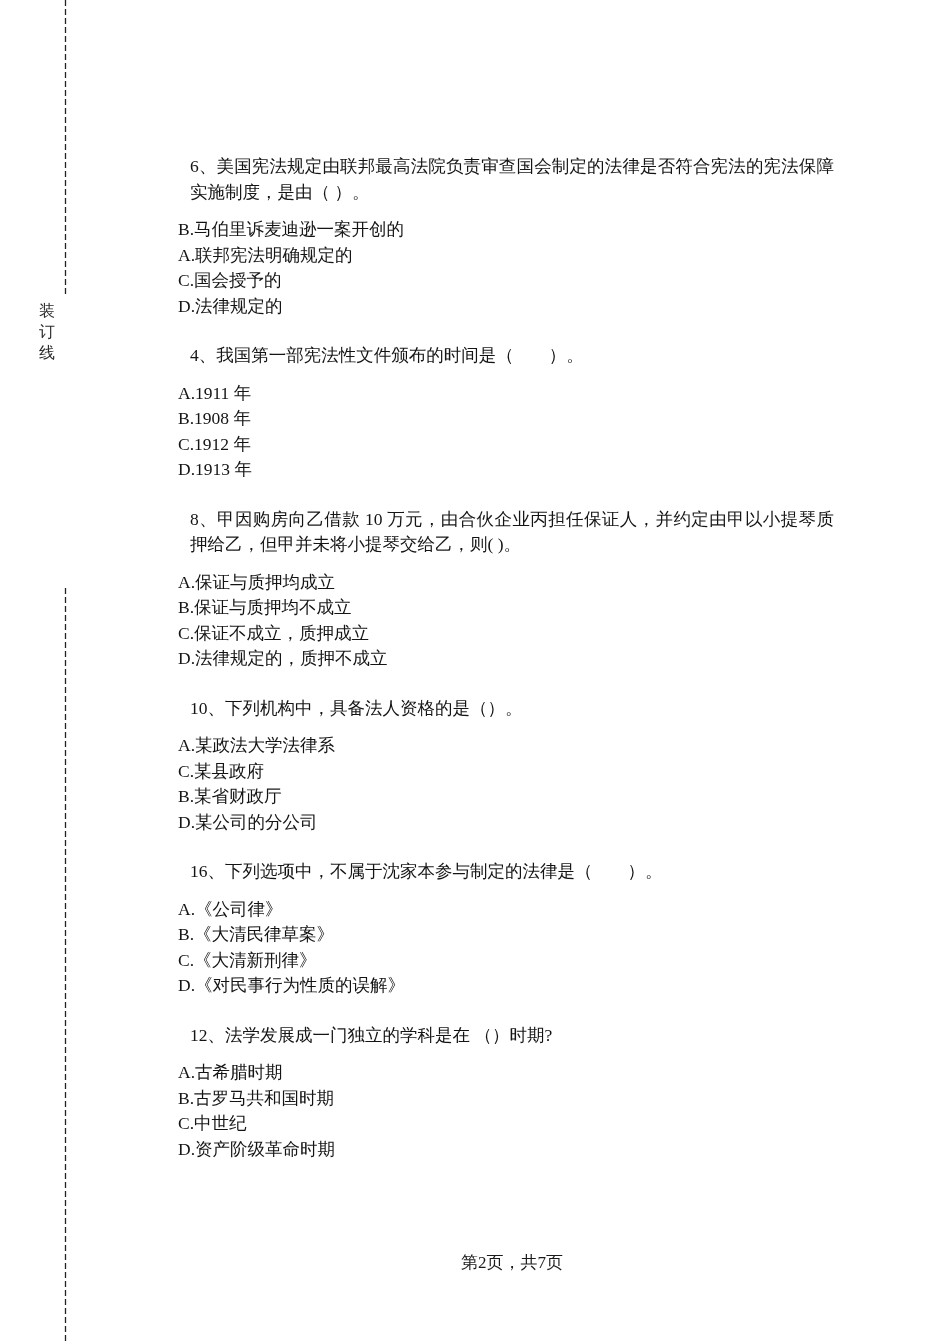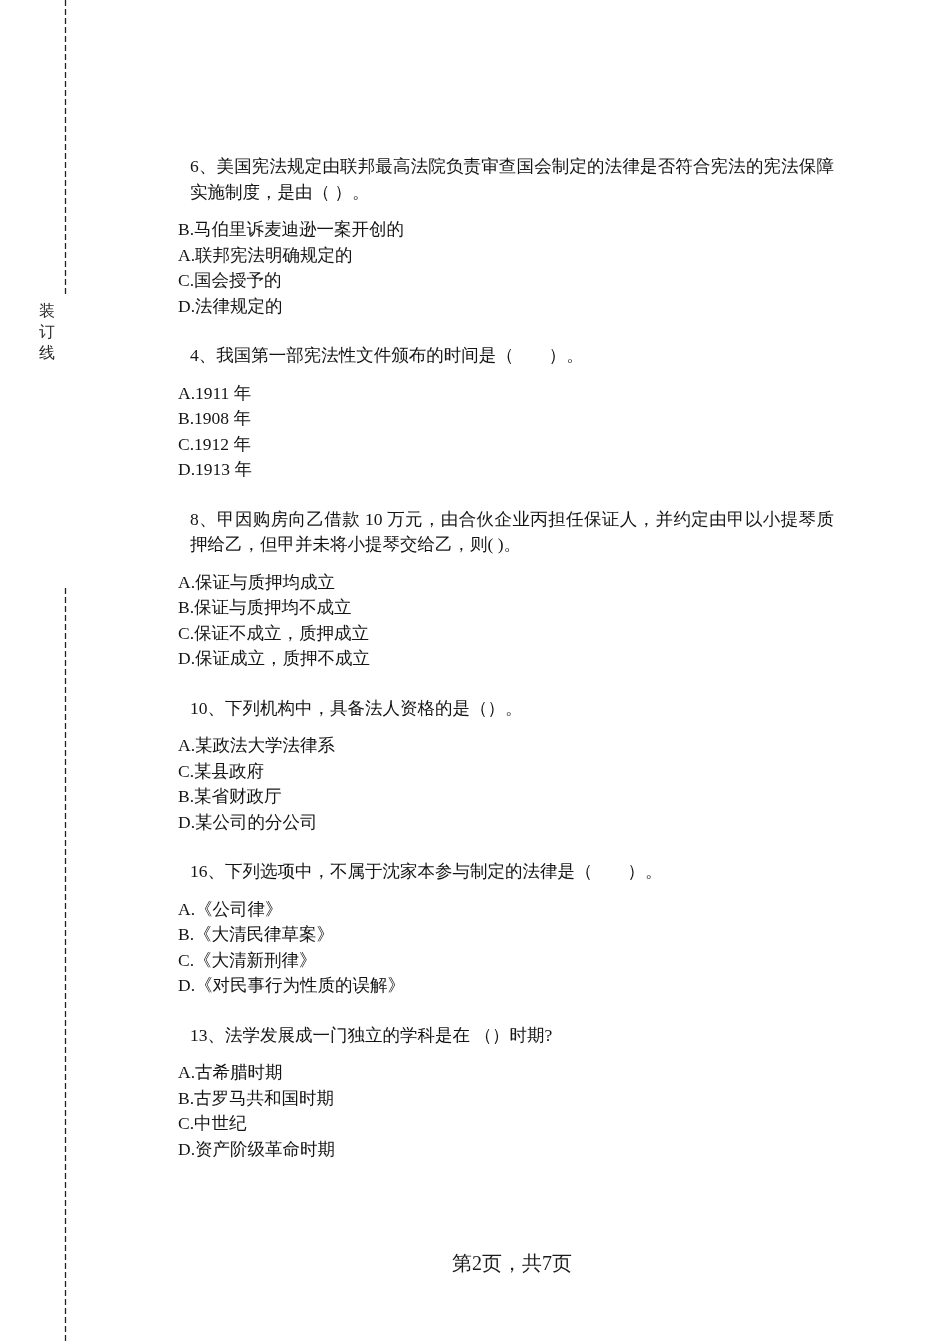--- a/index.html
+++ b/index.html
@@ -54,21 +54,21 @@
     font-size: 17.5px;
     line-height: 25.5px;
     text-align: left;
   }
   .footer {
     position: absolute;
     left: 178px;
     top: 1252px;
     width: 668px;
     text-align: center;
-    font-size: 20px;
+    font-size: 17px;
     line-height: 22px;
     color: #1a1a1a;
   }
 </style>
 </head>
 <body>
 
 <div class="page">
 
   <svg class="binding-svg" width="950" height="1344" viewBox="0 0 950 1344" xmlns="http://www.w3.org/2000/svg">
@@ -98,42 +98,42 @@
       <p class="option">B.1908 年</p>
       <p class="option">C.1912 年</p>
       <p class="option">D.1913 年</p>
     </section>
 
     <section class="question">
       <p class="stem">8、甲因购房向乙借款 10 万元，由合伙企业丙担任保证人，并约定由甲以小提琴质押给乙，但甲并未将小提琴交给乙，则( )。</p>
       <p class="option">A.保证与质押均成立</p>
       <p class="option">B.保证与质押均不成立</p>
       <p class="option">C.保证不成立，质押成立</p>
-      <p class="option">D.保证成立，质押不成立</p>
+      <p class="option">D.法律规定的，质押不成立</p>
     </section>
 
 
     <section class="question">
       <p class="stem">10、下列机构中，具备法人资格的是（）。</p>
       <p class="option">A.某政法大学法律系</p>
       <p class="option">C.某县政府</p>
       <p class="option">B.某省财政厅</p>
       <p class="option">D.某公司的分公司</p>
     </section>
 
     <section class="question">
       <p class="stem">16、下列选项中，不属于沈家本参与制定的法律是（　　）。</p>
       <p class="option">A.《公司律》</p>
       <p class="option">B.《大清民律草案》</p>
       <p class="option">C.《大清新刑律》</p>
       <p class="option">D.《对民事行为性质的误解》</p>
     </section>
 
     <section class="question">
-      <p class="stem">13、法学发展成一门独立的学科是在 （）时期?</p>
+      <p class="stem">12、法学发展成一门独立的学科是在 （）时期?</p>
       <p class="option">A.古希腊时期</p>
       <p class="option">B.古罗马共和国时期</p>
       <p class="option">C.中世纪</p>
       <p class="option">D.资产阶级革命时期</p>
     </section>
 
   </main>
 
   <footer class="footer">
     <span>第2页，共7页</span>

